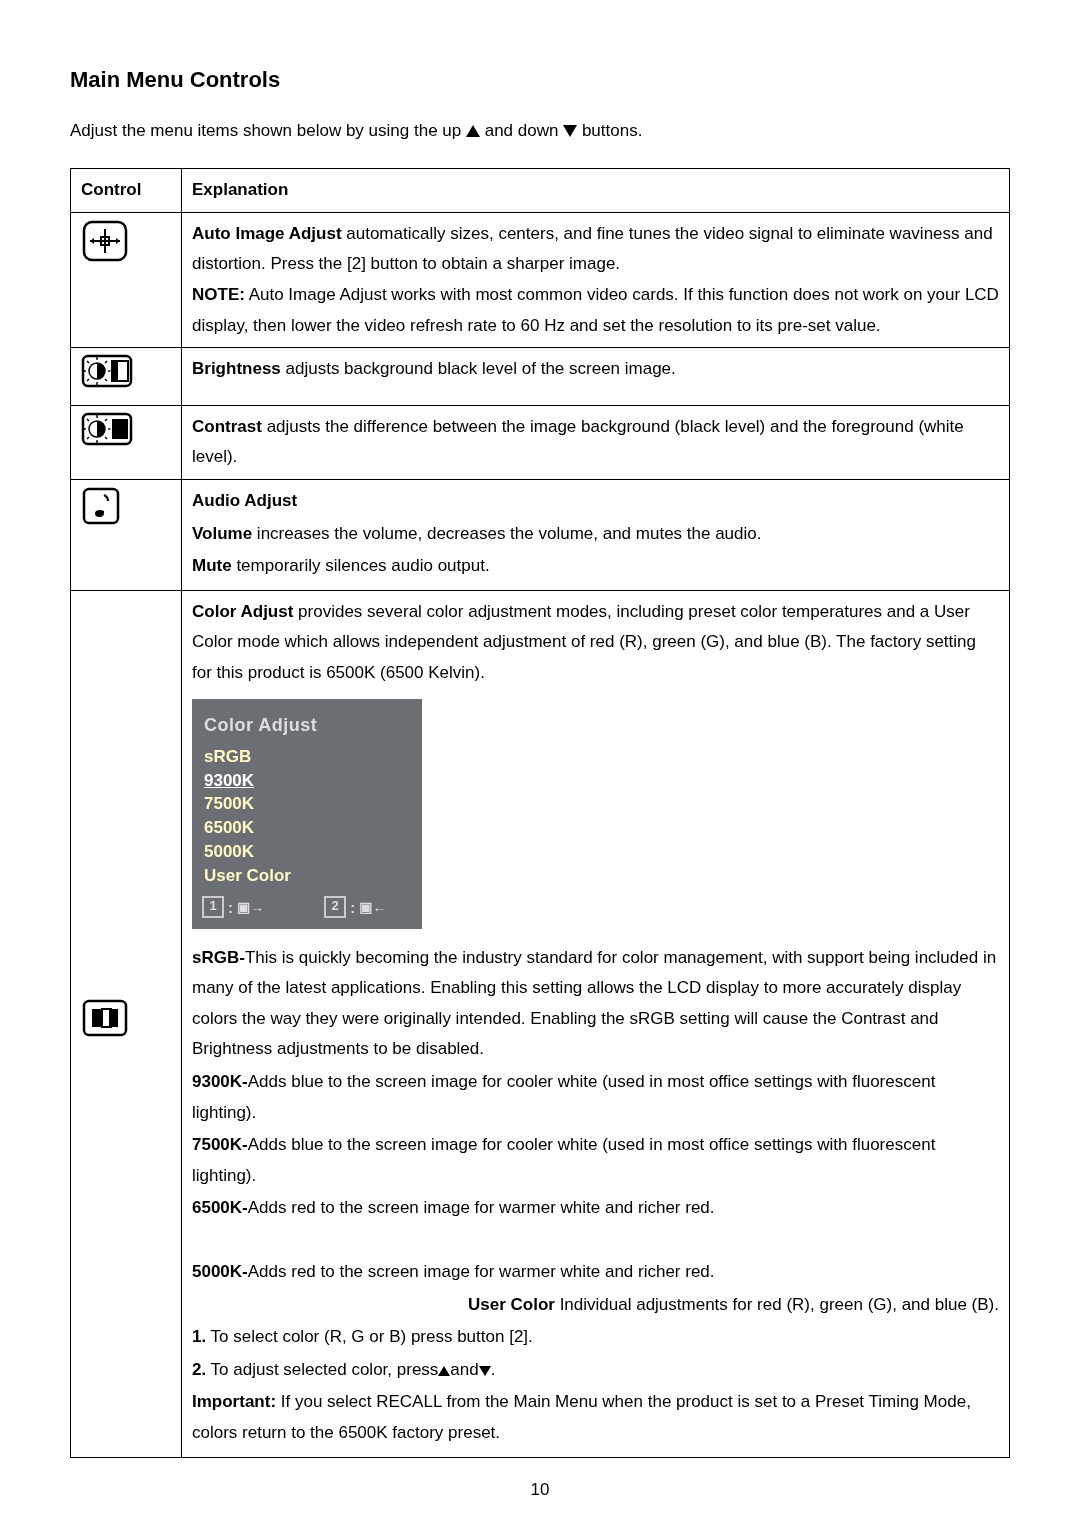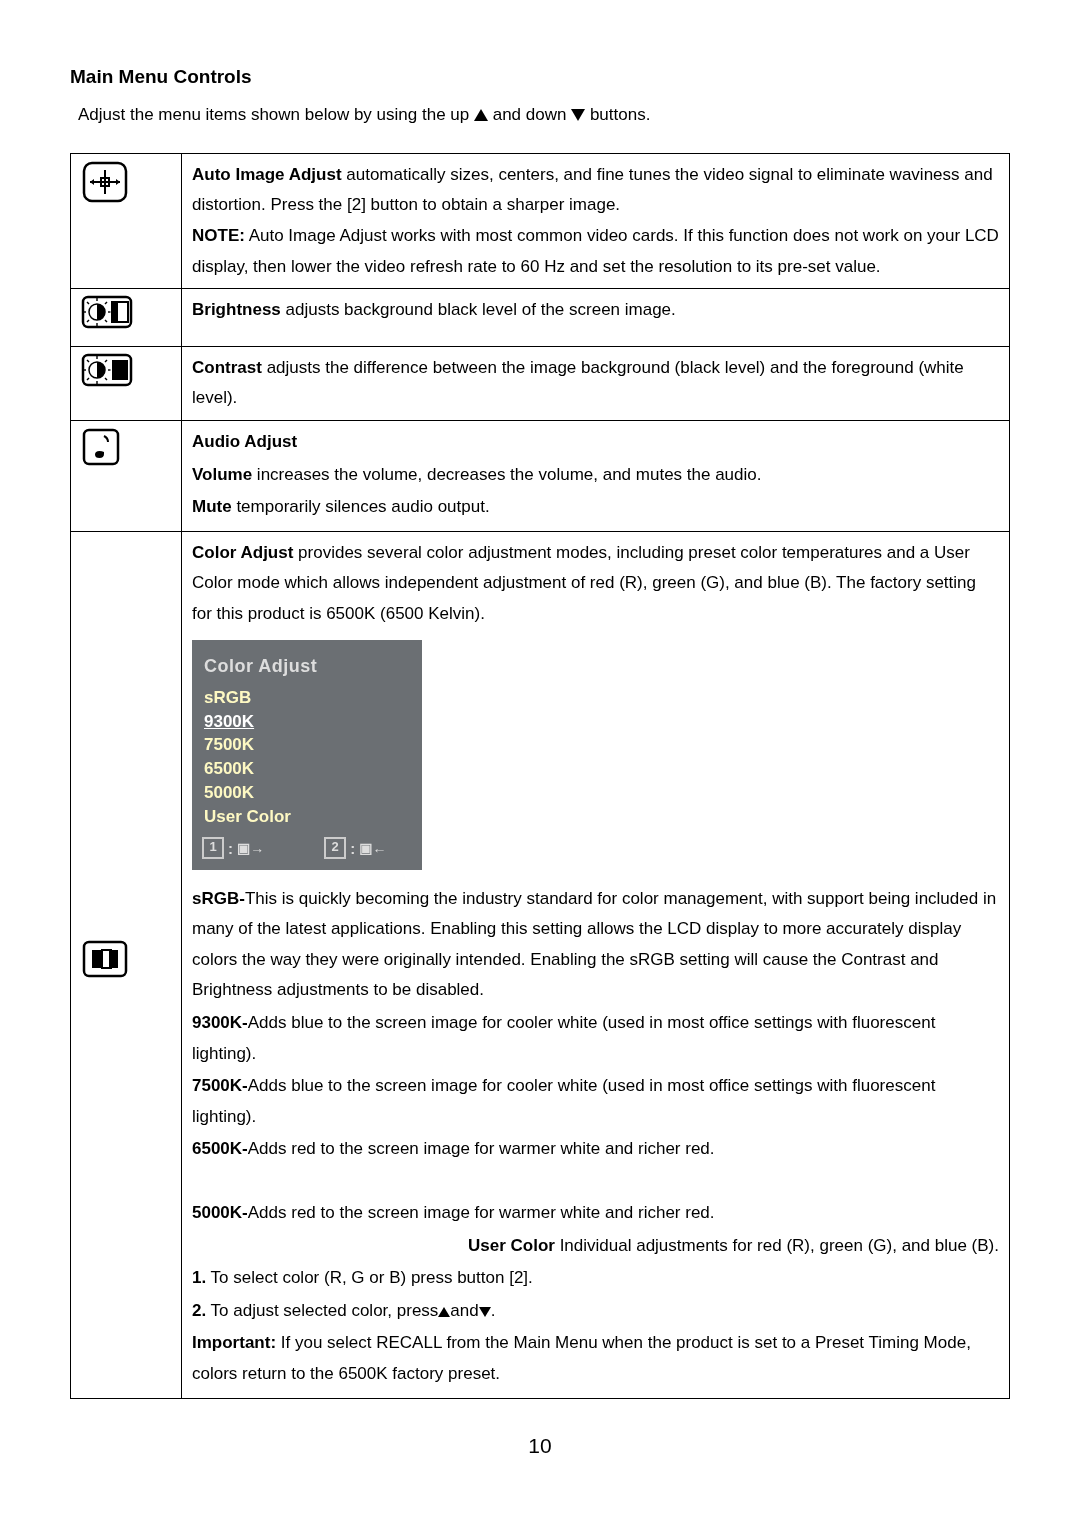--- a/index.html
+++ b/index.html
@@ -5,26 +5,26 @@
 body {
   font-family: Arial, Helvetica, sans-serif;
   font-size: 17px;
   line-height: 1.8;
   color: #000;
   margin: 0;
   padding: 60px 70px;
   background: #fff;
 }
 h2 {
-  font-size: 19px;
-  margin: 0 0 6px 0;
+  font-size: 22px;
+  margin: 0 0 16px 0;
   font-weight: bold;
 }
 .intro {
-  margin: 0 0 22px 8px;
+  margin: 0 0 22px 0;
   font-size: 17px;
 }
 .tri-up, .tri-down {
   display: inline-block;
   width: 0; height: 0;
   vertical-align: -1px;
 }
 .tri-up { border-left: 7px solid transparent; border-right: 7px solid transparent; border-bottom: 12px solid #000; }
 .tri-down { border-left: 7px solid transparent; border-right: 7px solid transparent; border-top: 12px solid #000; }
 .tri-up-sm { display:inline-block; width:0;height:0; border-left:6px solid transparent; border-right:6px solid transparent; border-bottom:10px solid #000; vertical-align:-1px;}
@@ -74,21 +74,21 @@
   color:#ddd;
 }
 .osd-key {
   display:inline-flex; align-items:center; gap:4px;
 }
 .keybox {
   display:inline-block; border:2px solid #ccc; color:#ddd; width:18px; height:18px; line-height:16px; text-align:center; font-size:13px;
 }
 .arrow-in { font-size:14px; }
 
-.footer-num { text-align:center; margin-top:28px; font-size:21px; }
+.footer-num { text-align:center; margin-top:17px; font-size:17px; }
 
 
 .icon-box {
   display:inline-block;
 }
 svg { display:block; }
 </style>
 </head>
 <body>
 
@@ -96,20 +96,24 @@
 <p class="intro">
   <span>Adjust the menu items shown below by using the up </span>
   <span class="tri-up"></span>
   <span> and down </span>
   <span class="tri-down"></span>
   <span> buttons.</span>
 </p>
 
 <table class="controls">
   <tbody>
+      <tr>
+    <th>Control</th>
+    <th>Explanation</th>
+  </tr>
 
   <tr>
     <td class="icon-cell">
       <span class="icon-box">
         <svg width="48" height="44" viewBox="0 0 48 44">
           <rect x="3" y="3" width="42" height="38" rx="8" ry="8" fill="none" stroke="#000" stroke-width="2.5"></rect>
           <line x1="24" y1="10" x2="24" y2="34" stroke="#000" stroke-width="2"></line>
           <line x1="12" y1="22" x2="36" y2="22" stroke="#000" stroke-width="2"></line>
           <rect x="20" y="18" width="8" height="8" fill="none" stroke="#000" stroke-width="2"></rect>
           <polyline points="9,22 12,22" stroke="#000" stroke-width="2"></polyline>

